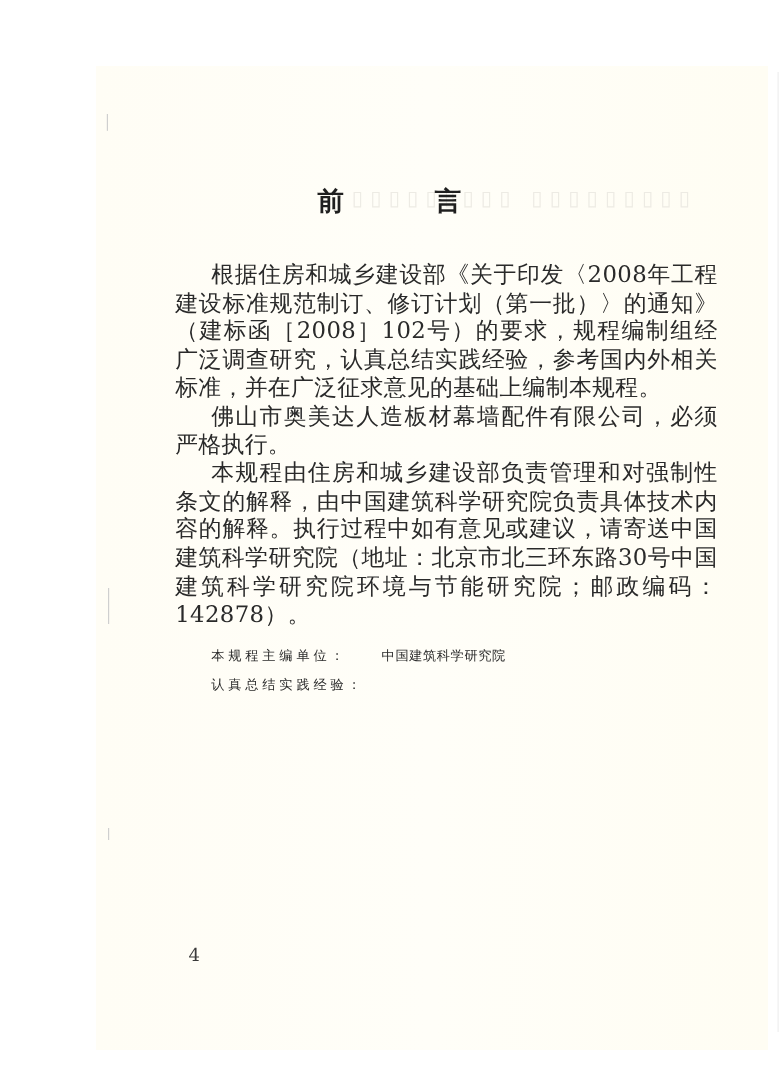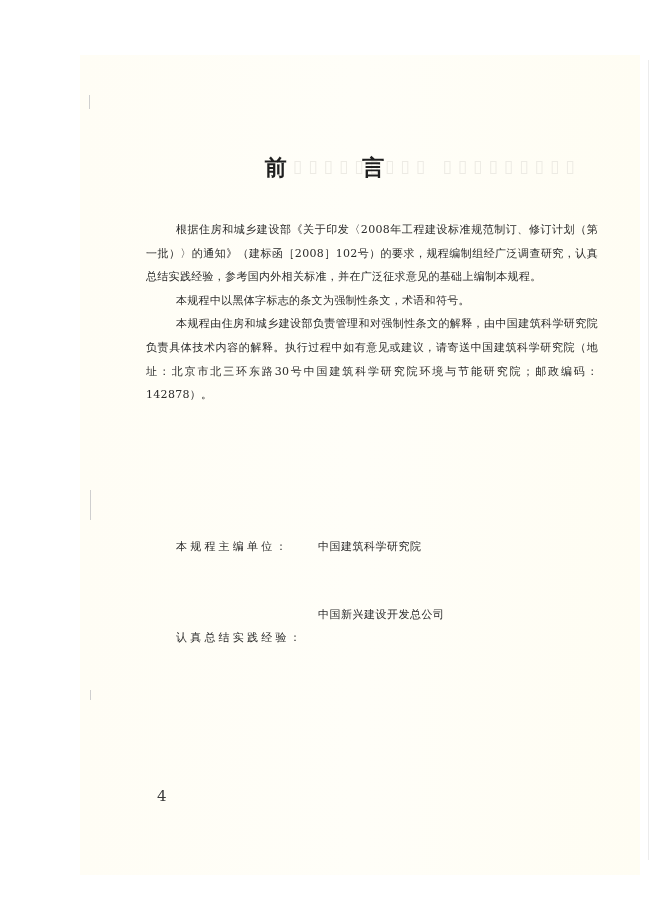--- a/index.html
+++ b/index.html
@@ -52,21 +52,21 @@
       letter-spacing: 6px;
       white-space: nowrap;
       transform: scaleX(-1);
       opacity: 0.8;
     }
     .body-text {
       position: absolute;
       left: 146px;
       top: 218px;
       width: 452px;
-      font-size: 11px;
+      font-size: 19px;
       line-height: 23.6px;
       text-align: justify;
       letter-spacing: 0.3px;
     }
     .para {
       margin: 0;
       text-indent: 30px;
     }
     .units {
       position: absolute;
@@ -108,30 +108,29 @@
 <div class="edge-mark" style="left:90px;top:490px;height:30px;"></div>
 <div class="edge-mark" style="left:90px;top:690px;height:10px;"></div>
 <div class="edge-mark" style="left:648px;top:60px;height:800px;background:#ececec;"></div>
 
 <div class="bleed">▯▯▯▯▯▯▯▯▯ ▯▯▯▯▯▯▯▯▯</div>
 
 <div class="title">前    言</div>
 
 <div class="body-text">
   <p class="para">根据住房和城乡建设部《关于印发〈2008年工程建设标准规范制订、修订计划（第一批）〉的通知》（建标函［2008］102号）的要求，规程编制组经广泛调查研究，认真总结实践经验，参考国内外相关标准，并在广泛征求意见的基础上编制本规程。</p>
-  <p class="para">本规程中以黑体字标志的条文为强制性条文，术语和符号。</p>
+  <p class="para">佛山市奥美达人造板材幕墙配件有限公司，必须严格执行。</p>
   <p class="para">本规程由住房和城乡建设部负责管理和对强制性条文的解释，由中国建筑科学研究院负责具体技术内容的解释。执行过程中如有意见或建议，请寄送中国建筑科学研究院（地址：北京市北三环东路30号中国建筑科学研究院环境与节能研究院；邮政编码：142878）。</p>
 </div>
 
 <div class="units">
   <div class="unit-row">
     <div class="unit-label">本规程主编单位：</div>
     <div class="unit-list">
       <span>中国建筑科学研究院</span>
-      <span>中国新兴建设开发总公司</span>
     </div>
   </div>
   <div class="unit-row">
     <div class="unit-label">认真总结实践经验：</div>
   </div>
 </div>
 
 <div class="page-number">4</div>
 
 </body></html>

